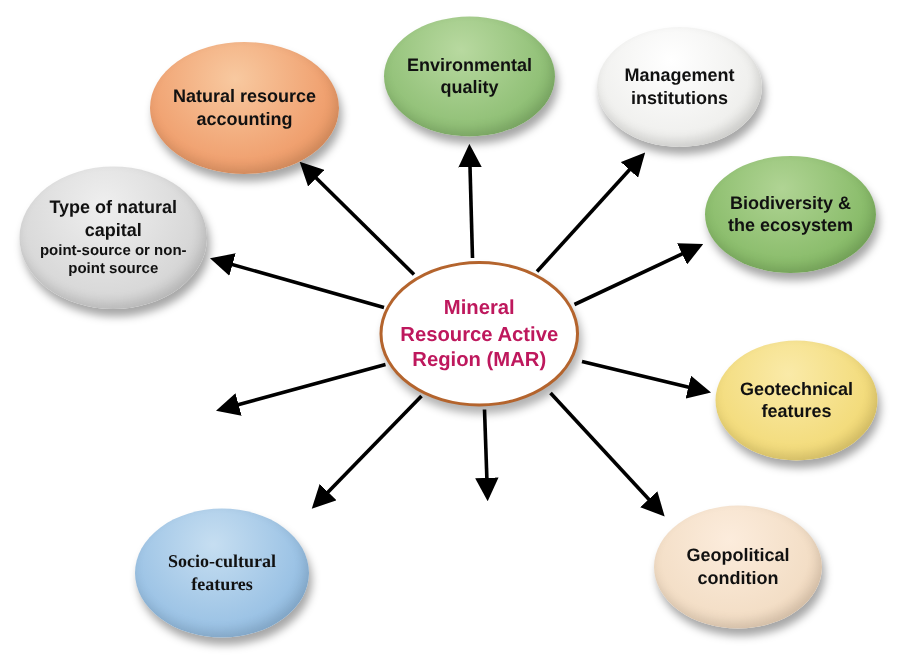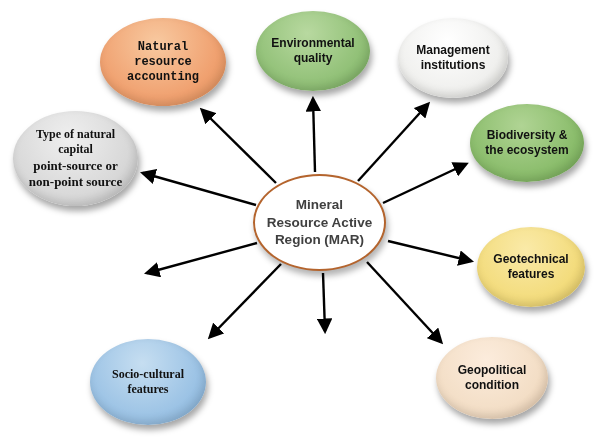--- a/index.html
+++ b/index.html
@@ -23,55 +23,55 @@
     padding:4px 8px;
     box-sizing:border-box;
   }
   .node .label{
     font-size:12px;
     font-weight:bold;
     color:#111;
     line-height:1.25;
   }
   .node .sublabel{
-    font-size:13px;
+    font-size:10px;
     font-weight:bold;
     color:#111;
     line-height:1.2;
     margin-top:1px;
   }
   .center-node{
     position:absolute;
     left:253px;top:174px;width:133px;height:97px;
     border-radius:50%;
     background:#ffffff;
     border:2.5px solid #b4642d;
     display:flex;align-items:center;justify-content:center;
     text-align:center;
     box-shadow:2px 5px 6px rgba(0,0,0,0.30);
     box-sizing:border-box;
     padding:6px 10px;
   }
   .center-node .label{
     font-size:13.5px;
     font-weight:bold;
-    color:#404040;
+    color:#be185d;
     line-height:1.3;
   }
   
-  .n-nra{left:100px;top:18px;width:126px;height:88px;font-family:Liberation Mono, monospace;}
+  .n-nra{left:100px;top:28px;width:126px;height:88px;}
   .n-eq {left:256px;top:11px;width:114px;height:80px;}
   .n-mi {left:398px;top:18px;width:110px;height:80px;}
   .n-bio{left:470px;top:104px;width:114px;height:78px;}
   .n-gt {left:477px;top:227px;width:108px;height:80px;}
   .n-gp {left:436px;top:337px;width:112px;height:82px;}
   .n-lre{left:268px;top:337px;width:120px;height:88px;}
   .n-sc {left:90px;top:339px;width:116px;height:86px;}
   .n-hh {left:32px;top:241px;width:110px;height:90px;}
-  .n-tnc{left:13px;top:111px;width:125px;height:95px;font-family:Liberation Serif, serif;}
+  .n-tnc{left:13px;top:111px;width:125px;height:95px;}
 </style>
 </head>
 <body>
 
 <div class="canvas">
 
   <svg class="arrows" width="614" height="442" viewBox="0 0 614 442" xmlns="http://www.w3.org/2000/svg">
     <defs>
       <marker id="arrow" viewBox="0 0 10 10" refX="8" refY="5" markerWidth="6.5" markerHeight="6.5" orient="auto-start-reverse">
         <path d="M0,0 L10,5 L0,10 z" fill="#000"></path>

